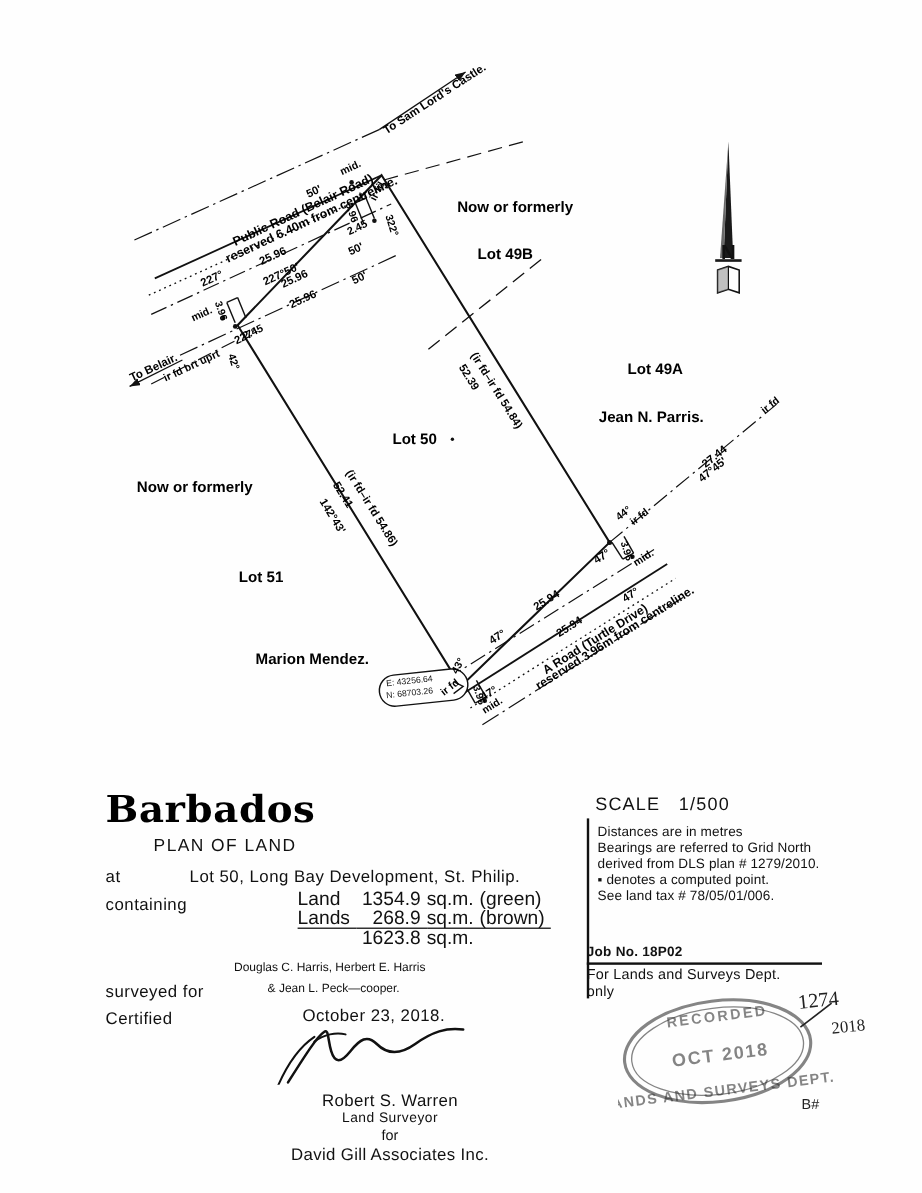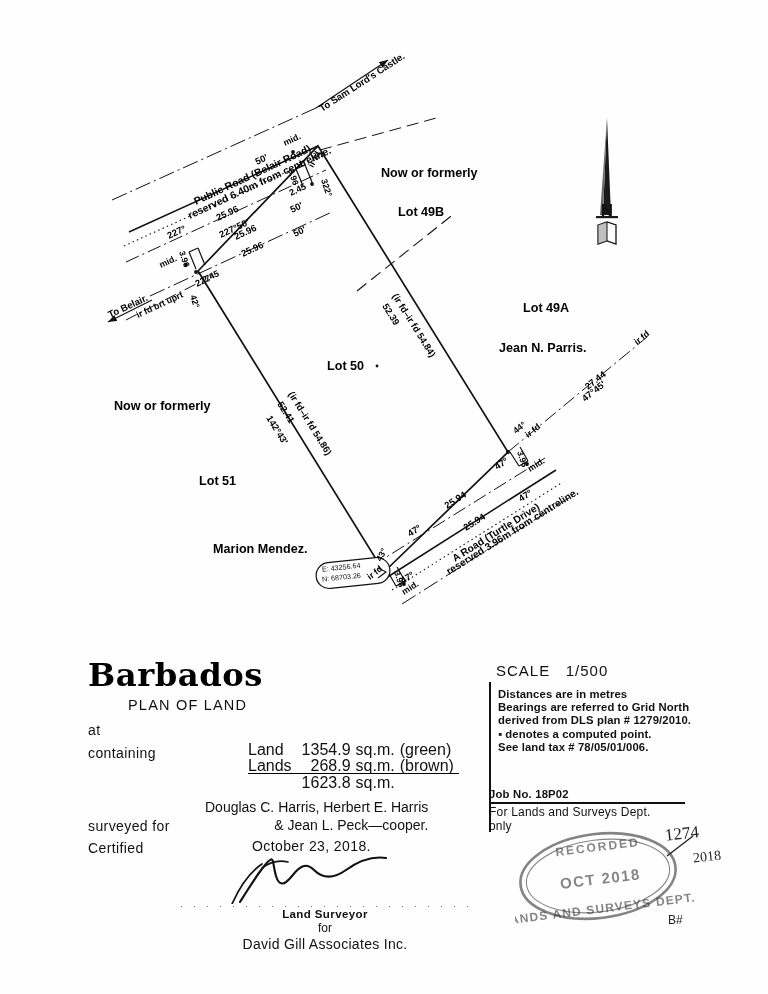--- a/index.html
+++ b/index.html
@@ -23,42 +23,42 @@
   .val-at{left:158px;top:82px;}
   .lbl-cont{left:88px;top:105px;}
 
   .areas{position:absolute;left:248px;top:102px;font-size:13.5px;line-height:15.5px;}
   .areas table{border-collapse:collapse;}
   .areas td{padding:0 5px 0 0;font-size:16px;white-space:nowrap;}
   .areas td.num{text-align:right;padding:0 5px;}
   .rule td{border-bottom:1.4px solid #000;}
   .total td{padding-top:1px;}
 
-  .owners{position:absolute;left:205px;top:158px;font-size:14px;line-height:18px;white-space:nowrap;text-align:right;}
+  .owners{position:absolute;left:195px;top:158px;font-size:10px;line-height:18px;white-space:nowrap;}
   .owners .l2{margin-left:28px;}
   .lbl-surv{left:88px;top:178px;}
   .lbl-cert{left:88px;top:200px;}
   .val-date{left:252px;top:198px;}
 
   .sigwrap{position:absolute;left:160px;top:212px;width:330px;text-align:center;}
   .sig-svg{display:block;margin:0 auto;}
   .dots{width:300px;height:2px;margin:1px auto 0;
         background-image:radial-gradient(#444 0.8px, transparent 0.9px);
         background-size:13px 3px;opacity:.75;}
   .sig-name{font-size:14px;margin-top:2px;letter-spacing:.3px;}
-  .sig-role{font-size:11.5px;font-weight:700;letter-spacing:.4px;margin-top:1px;}
+  .sig-role{font-size:11.5px;font-weight:400;letter-spacing:.4px;margin-top:1px;}
   .sig-for{font-size:12px;margin-top:1px;}
   .sig-firm{font-size:14px;letter-spacing:.3px;margin-top:1px;}
 
   
   .scale{position:absolute;left:496px;top:22px;font-size:15px;letter-spacing:1px;}
   .notebox{position:absolute;left:489px;top:48px;width:212px;}
   .notebox .bar{position:absolute;left:0;top:-6px;width:2.2px;height:150px;background:#111;}
   .notes{position:absolute;left:9px;top:0;font-size:11.3px;line-height:13.2px;
-         font-weight:700;letter-spacing:.1px;white-space:nowrap;}
+         font-weight:400;letter-spacing:.1px;white-space:nowrap;}
   .jobno{position:absolute;left:489px;top:148px;font-size:11.3px;font-weight:700;letter-spacing:.2px;}
   .joblin{position:absolute;left:489px;top:162px;width:196px;height:1.6px;background:#111;}
   .forlands{position:absolute;left:489px;top:165px;font-size:12px;letter-spacing:.2px;}
 
   
   .stamp{position:absolute;left:515px;top:176px;width:210px;height:140px;}
   .stamp svg{position:absolute;left:0;top:0;}
   .stamp .ref{position:absolute;left:150px;top:8px;font-family:"Liberation Serif",serif;
               font-size:17px;color:#222;transform:rotate(-6deg);}
   .stamp .ref2{position:absolute;left:178px;top:33px;font-family:"Liberation Serif",serif;
@@ -245,20 +245,21 @@
     <text transform="rotate(-38 585 402)" x="585" y="402" font-size="9.4" font-weight="700">47°45'</text>
     <text transform="rotate(-38 637 345)" x="637" y="345" font-size="8.8" font-weight="700">ir fd</text>
   </svg>
 
   <div class="titleblock">
 
     <div class="barbados">Barbados</div>
     <div class="plan-of-land">PLAN OF LAND</div>
 
     <div class="row lbl-at">at</div>
+    <div class="row val-at">Lot 50, Long Bay Development, St. Philip.</div>
     <div class="row lbl-cont">containing</div>
 
     <div class="areas">
       <table>
         <tbody>
             <tr>
           <td>Land</td>
           <td class="num">1354.9</td>
           <td>sq.m.</td>
           <td>(green)</td>
@@ -289,20 +290,21 @@
     <div class="row val-date">October 23, 2018.</div>
 
     <div class="sigwrap">
       <svg class="sig-svg" width="230" height="52" viewBox="0 0 230 52">
         <path d="M30,50 C44,28 54,12 60,8 C64,5 63,14 66,24 C69,34 74,34 82,24
                  C90,14 96,10 104,18 C112,26 122,28 136,18 C150,8 162,4 176,6" fill="none" stroke="#111" stroke-width="2.1" stroke-linecap="round"></path>
         <path d="M52,16 C60,10 70,8 78,10" fill="none" stroke="#111" stroke-width="1.6" stroke-linecap="round"></path>
         <path d="M22,52 C30,34 40,20 52,12" fill="none" stroke="#111" stroke-width="1.7" stroke-linecap="round"></path>
       </svg>
       <div class="dots"></div>
+      <div class="sig-name">Robert S. Warren</div>
       <div class="sig-role">Land Surveyor</div>
       <div class="sig-for">for</div>
       <div class="sig-firm">David Gill Associates Inc.</div>
     </div>
 
     <div class="scale">
       <span>SCALE</span>
       &nbsp;&nbsp;<span>1/500</span>
     </div>
 

